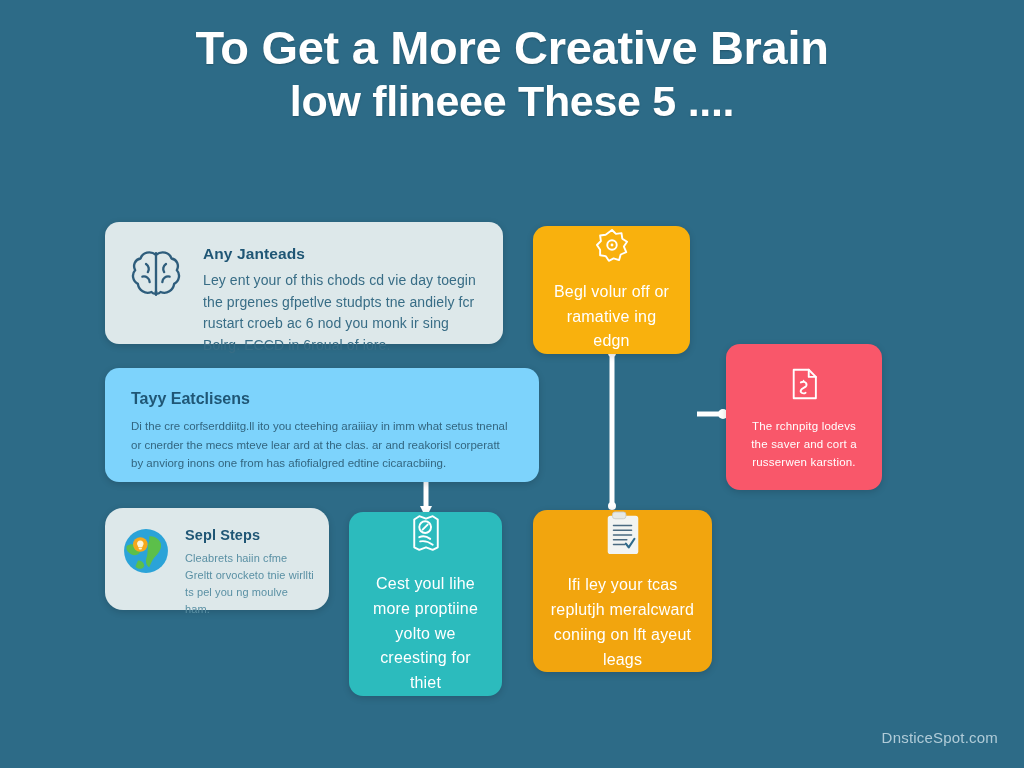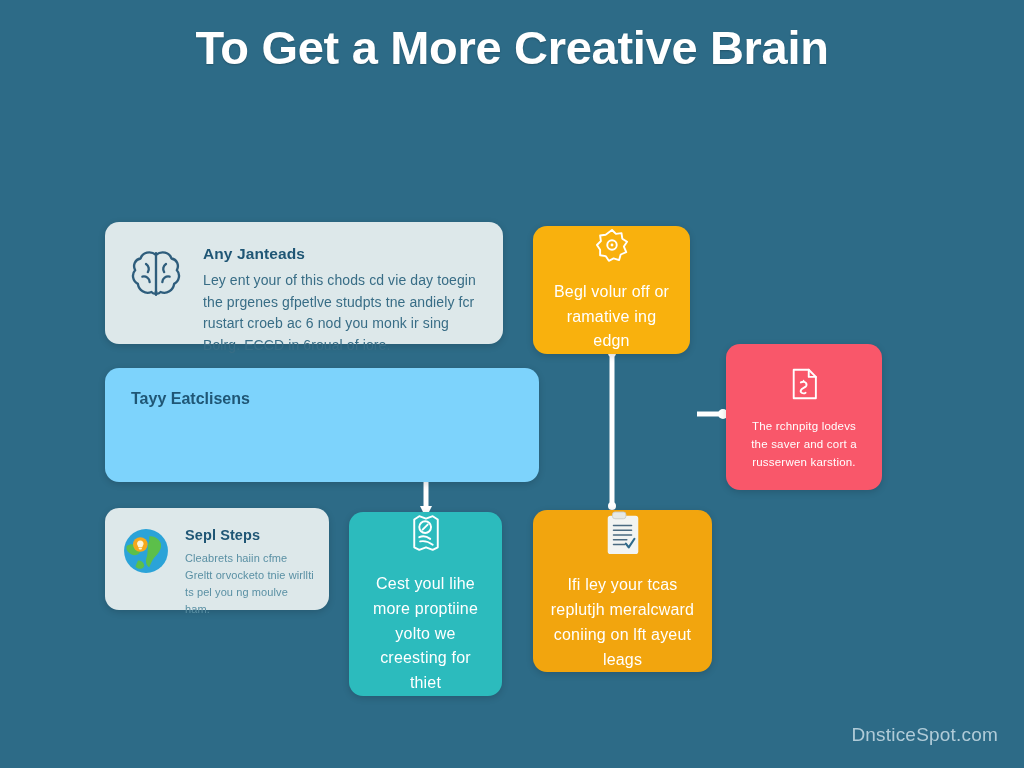--- a/index.html
+++ b/index.html
@@ -130,30 +130,31 @@
 
   
   .card-pink .tile-text { font-size: 11.5px; }
 
   
   #watermark {
     position: absolute;
     right: 26px;
     bottom: 22px;
     color: #bcd4df;
-    font-size: 19px;
+    font-size: 15px;
     letter-spacing: 0.2px;
     opacity: 0.92;
   }
 </style>
 </head>
 <body>
 
 <div id="title-block">
   <span id="title-line-1">To Get a More Creative Brain</span>
+  <span id="title-line-2">low flineee These 5 ....</span>
 </div>
 
 <svg id="connectors" viewBox="0 0 1024 768">
 
   <g>
     <line x1="612" y1="352" x2="612" y2="508" stroke="#ffffff" stroke-width="5"></line>
     <circle cx="612" cy="353" r="4" fill="#ffffff"></circle>
     <circle cx="612" cy="506" r="4" fill="#ffffff"></circle>
   </g>
 
@@ -181,23 +182,24 @@
     </svg>
   </div>
   <div class="card-body">
     <div class="card-title">Any Janteads</div>
     <div class="card-text">Ley ent your of this chods cd vie day toegin the prgenes gfpetlve studpts tne andiely fcr rustart croeb ac 6 nod you monk ir sing Bolrg. ECCD in 6roual of iore.</div>
   </div>
 </div>
 
 <div class="card card-noicon" style="left:105px; top:368px; width:434px; height:114px; background:#7dd3fc;">
   <div class="card-title">Tayy Eatclisens</div>
-</div>
-
-<div class="card card-wide" style="left:105px; top:508px; width:224px; height:102px; background:#dde8ea; padding:16px 14px 16px 14px; gap:12px;">
+  <div class="card-text">Di the cre corfserddiitg.ll ito you cteehing araiiiay in imm what setus tnenal or cnerder the mecs mteve lear ard at the clas. ar and reakorisl corperatt by anviorg inons one from has afiofialgred edtine cicaracbiing.</div>
+</div>
+
+<div class="card card-wide" style="left:105px; top:508px; width:224px; height:102px; background:#dde8ea; padding:16px 14px 16px 14px; gap:12px;border-radius:18px;">
   <div class="card-icon" style="width:54px;height:54px;">
     <svg width="52" height="52" viewBox="0 0 64 64">
       <circle cx="32" cy="32" r="27" fill="#2ba3d8"></circle>
       <path d="M8 26 C14 22 20 24 24 28 C27 31 24 36 20 37 C15 38 10 34 8 30 Z" fill="#5cbf4a"></path>
       <path d="M36 14 C42 13 48 17 50 22 C52 28 48 34 44 38 C41 41 38 46 36 52 C32 50 31 44 33 39 C35 33 33 26 36 20 Z" fill="#5cbf4a"></path>
       <path d="M22 44 C26 43 29 46 30 50 C28 55 22 55 19 51 Z" fill="#5cbf4a"></path>
       <circle cx="25" cy="24" r="9" fill="#f6a81c"></circle>
       <path d="M25 19 C27.5 19 29 21 29 23 C29 25 27.5 25.5 27.5 27.5 L22.5 27.5 C22.5 25.5 21 25 21 23 C21 21 22.5 19 25 19 Z" fill="#fff6d8"></path>
       <rect x="23" y="28" width="4" height="2" rx="1" fill="#fff6d8"></rect>
     </svg>

